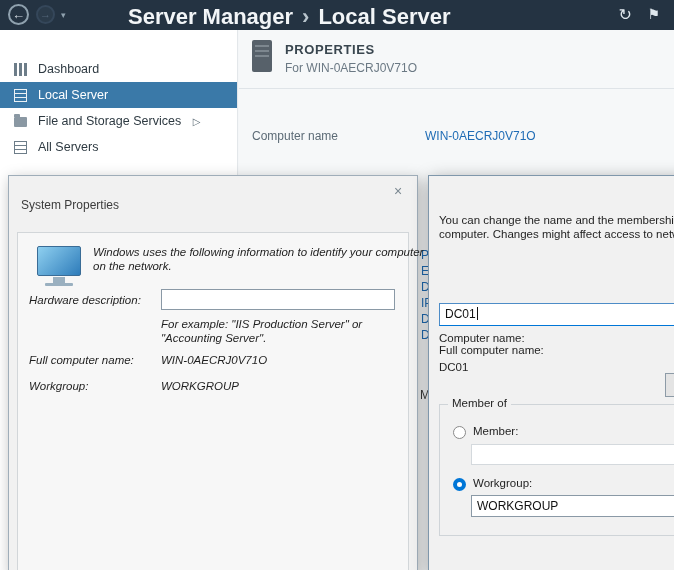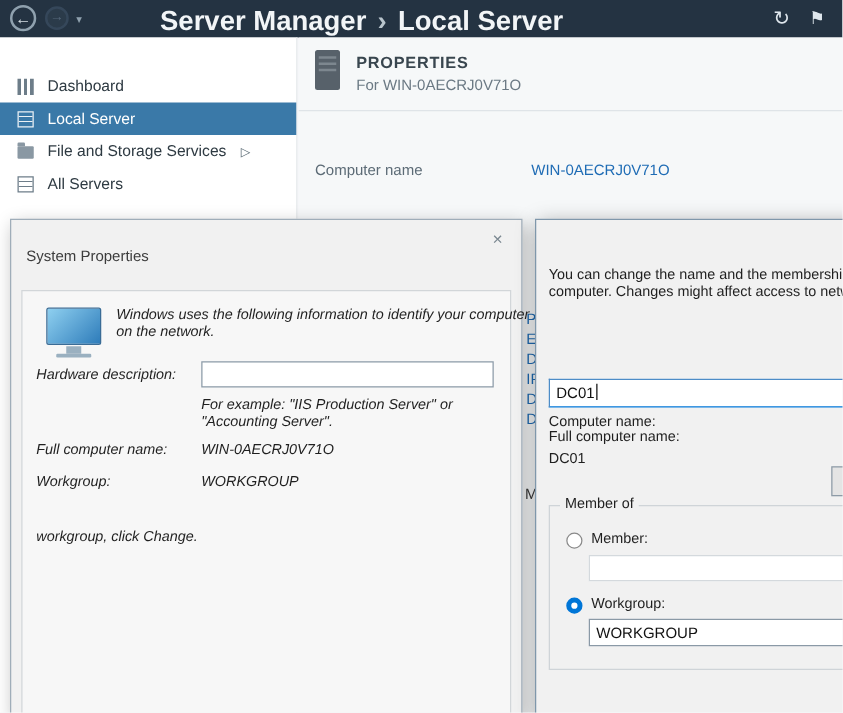--- a/index.html
+++ b/index.html
@@ -147,21 +147,20 @@
 
     <div class="dlg-text sp-abs" style="left:152px; top:142px;">For example: "IIS Production Server" or</div>
     <div class="dlg-text sp-abs" style="left:152px; top:156px;">"Accounting Server".</div>
 
     <div class="dlg-text sp-abs" style="left:20px; top:178px;">Full computer name:</div>
     <div class="dlg-text sp-abs" style="left:152px; top:178px;">WIN-0AECRJ0V71O</div>
 
     <div class="dlg-text sp-abs" style="left:20px; top:204px;">Workgroup:</div>
     <div class="dlg-text sp-abs" style="left:152px; top:204px;">WORKGROUP</div>
 
-    <div class="dlg-text sp-abs" style="left:20px; top:248px;">workgroup, click Change.</div>
 
   </div>
 
   <div id="namechg" class="dialog">
 
     <div class="dlg-text" style="left:10px; top:38px;">You can change the name and the membership o</div>
     <div class="dlg-text" style="left:10px; top:52px;">computer. Changes might affect access to networ</div>
 
     <div class="dlg-text" style="left:10px; top:112px;margin-top:44px;">Computer name:</div>
     <div class="field" style="left:10px; top:127px; width:312px; height:23px; line-height:21px; border-color:#4d8cc7; border-bottom-color:#0076d7;">

